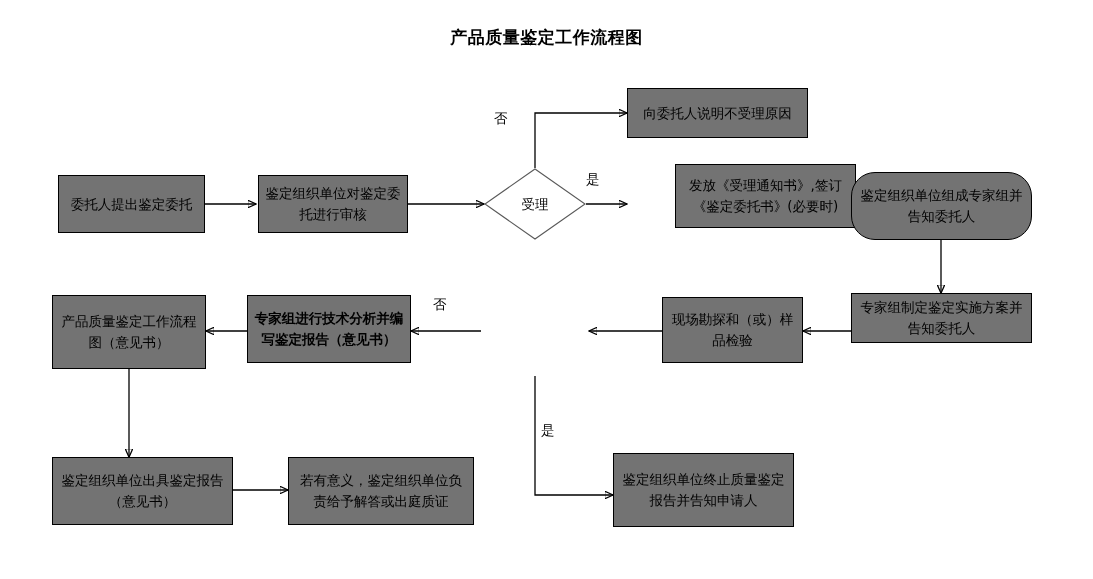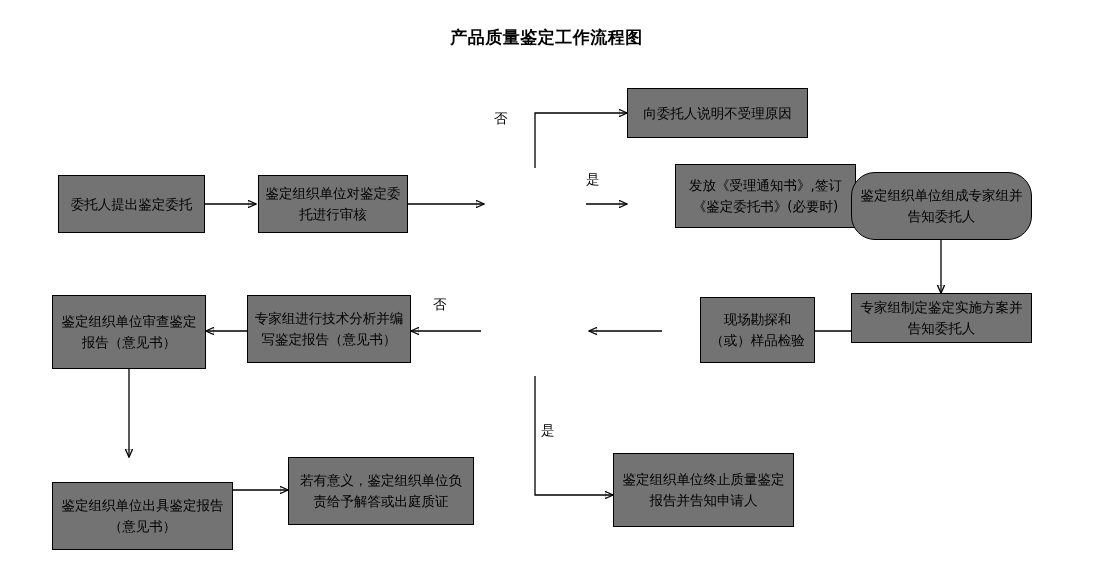--- a/index.html
+++ b/index.html
@@ -125,51 +125,57 @@
   </svg>
 
   <div class="node" style="left:58px; top:175px; width:147px; height:58px;">
     <span>委托人提出鉴定委托</span>
   </div>
 
   <div class="node" style="left:258px; top:175px; width:150px; height:58px;">
     <span>鉴定组织单位对鉴定委托进行审核</span>
   </div>
 
+  <div class="diamond" style="left:484px; top:168px; width:102px; height:72px;">
+    <svg class="dshape" viewBox="0 0 102 72" preserveAspectRatio="none">
+      <polygon points="51,1 101,36 51,71 1,36" fill="#ffffff" stroke="#595959" stroke-width="1.1"></polygon>
+    </svg>
+    <div class="dlabel">受理</div>
+  </div>
 
   <div class="node" style="left:627px; top:88px; width:181px; height:50px;">
     <span>向委托人说明不受理原因</span>
   </div>
 
   <div class="node" style="left:627px; top:164px; width:181px; height:64px;margin-left:48px;">
     <span>发放《受理通知书》,签订《鉴定委托书》(必要时)</span>
   </div>
 
   <div class="node" style="left:851px; top:172px; width:181px; height:68px;border-radius:24px;">
     <span>鉴定组织单位组成专家组并告知委托人</span>
   </div>
 
   <div class="node" style="left:851px; top:293px; width:181px; height:50px;">
     <span>专家组制定鉴定实施方案并告知委托人</span>
   </div>
 
-  <div class="node" style="left:662px; top:297px; width:115px; height:66px;margin-left:38px;">
+  <div class="node" style="left:662px; top:297px; width:141px; height:66px;">
     <span>现场勘探和（或）样品检验</span>
   </div>
 
 
-  <div class="node" style="left:247px; top:295px; width:164px; height:68px;">
+  <div class="node" style="left:247px; top:295px; width:164px; height:68px;font-weight:bold;">
     <span>专家组进行技术分析并编写鉴定报告（意见书）</span>
   </div>
 
   <div class="node" style="left:52px; top:295px; width:154px; height:74px;">
-    <span>鉴定组织单位审查鉴定报告（意见书）</span>
+    <span>产品质量鉴定工作流程图（意见书）</span>
   </div>
 
-  <div class="node" style="left:52px; top:457px; width:181px; height:68px;margin-top:25px;">
+  <div class="node" style="left:52px; top:457px; width:181px; height:68px;">
     <span>鉴定组织单位出具鉴定报告（意见书）</span>
   </div>
 
   <div class="node" style="left:613px; top:453px; width:181px; height:74px;">
     <span>鉴定组织单位终止质量鉴定报告并告知申请人</span>
   </div>
 
   <div class="node" style="left:288px; top:457px; width:186px; height:68px;">
     <span>若有意义，鉴定组织单位负责给予解答或出庭质证</span>
   </div>

